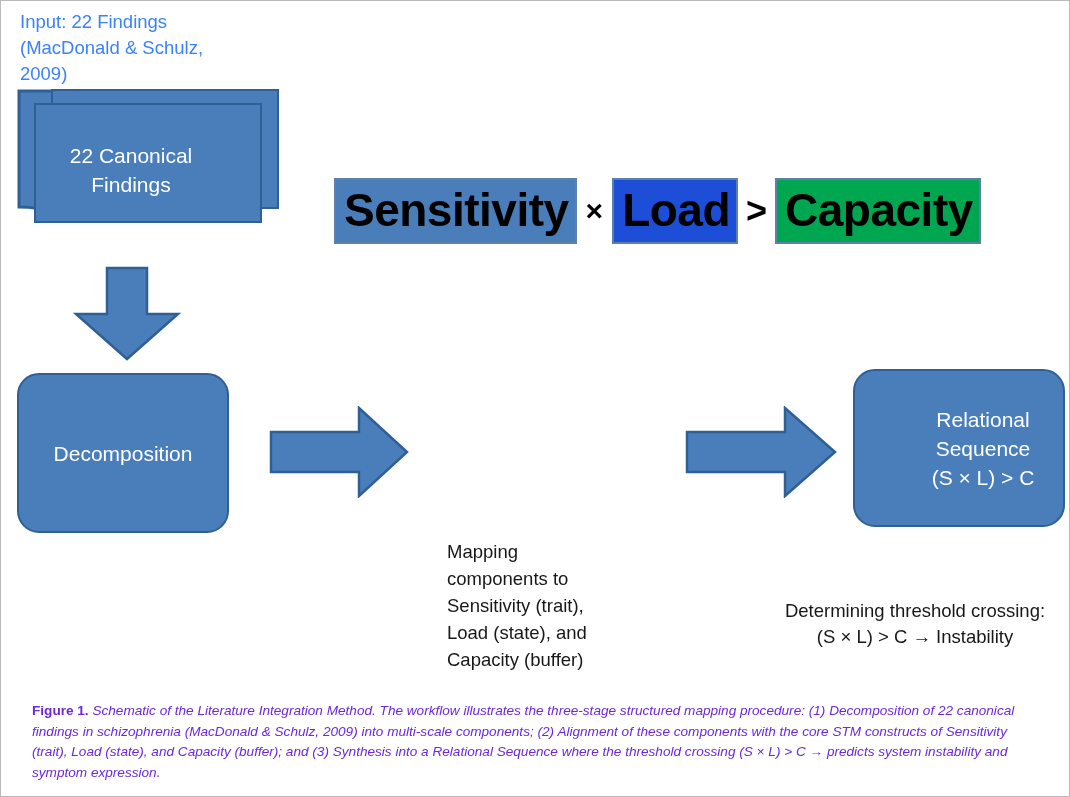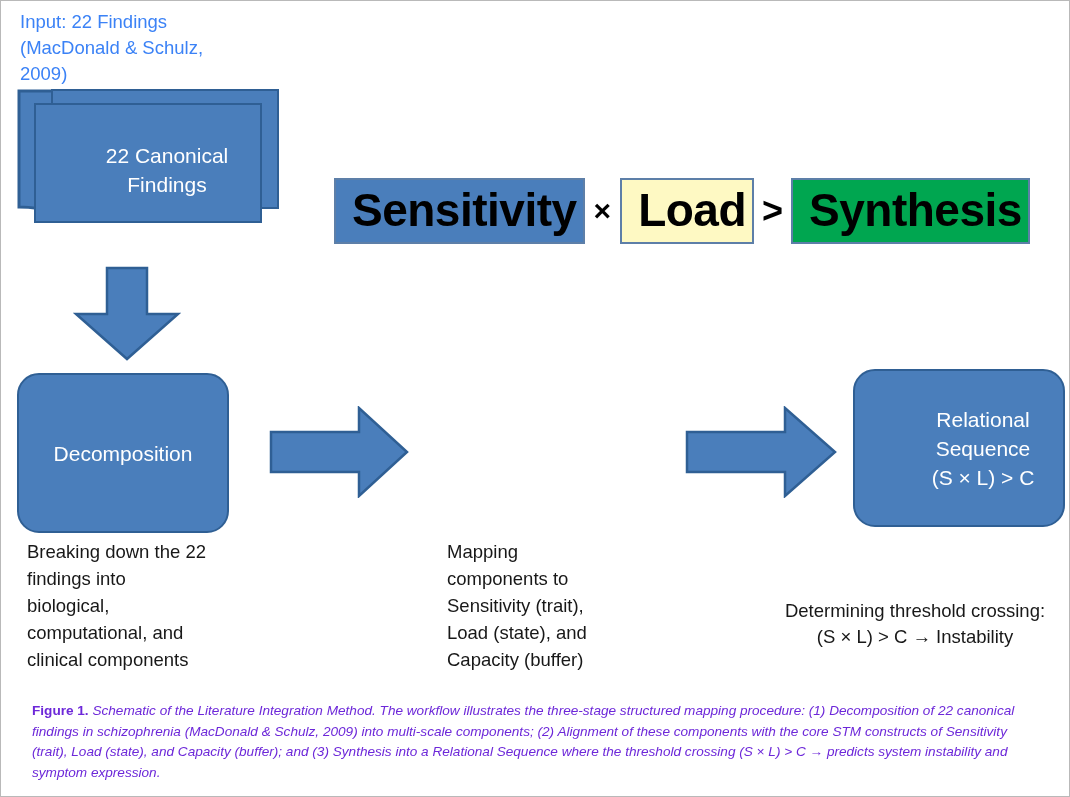--- a/index.html
+++ b/index.html
@@ -51,21 +51,20 @@
   #doc-stack-text{
     position:absolute;
     left:0px; top:52px;
     width:228px;
     text-align:center;
     color:#ffffff;
     font-size:21px;
     line-height:29px;
     white-space:pre-line;
     pointer-events:none;
-    padding-left:36px;
   }
 
   
   #down-arrow{
     position:absolute;
     left:72px; top:265px;
     width:108px; height:95px;
   }
 
   
@@ -75,28 +74,28 @@
     display:flex;
     align-items:center;
   }
   .f-box{
     border:2px solid #5d7fa8;
     box-sizing:border-box;
     font-weight:bold;
     font-size:46px;
     line-height:52px;
     letter-spacing:-0.5px;
-    padding:4px 6px 6px 16px;
+    padding:4px 6px 6px 8px;
     color:#000;
     display:flex;
     align-items:center;
     justify-content:center;
   }
   .f-sens{ background:#4a7ebb; }
-  .f-load{ background:#fef9c3; }
+  .f-load{ background:#1d4ed8; }
   .f-cap { background:#00a650; }
   .f-op{
     font-weight:bold;
     font-size:30px;
     padding:0 9px;
     color:#000;
   }
   .f-op.gt{ font-size:36px; padding:0 8px; }
 
   
@@ -176,21 +175,21 @@
     <svg width="108" height="95" viewBox="0 0 108 95" xmlns="http://www.w3.org/2000/svg" aria-hidden="true">
       <path d="M34,2 L74,2 L74,48 L105,48 L54,93 L3,48 L34,48 Z" fill="#4a7ebb" stroke="#2f5f94" stroke-width="2.5" stroke-linejoin="miter"></path>
     </svg>
   </div>
 
   <div id="formula-row">
     <div class="f-box f-sens">Sensitivity</div>
     <div class="f-op">×</div>
     <div class="f-box f-load">Load</div>
     <div class="f-op gt">&gt;</div>
-    <div class="f-box f-cap">Synthesis</div>
+    <div class="f-box f-cap">Capacity</div>
   </div>
 
   <div class="stage-box" id="stage-decomposition">Decomposition</div>
 
   <div class="stage-arrow" id="arrow-1">
     <svg width="140" height="92" viewBox="0 0 140 92" xmlns="http://www.w3.org/2000/svg" aria-hidden="true">
       <path d="M2,26 L90,26 L90,2 L138,46 L90,90 L90,66 L2,66 Z" fill="#4a7ebb" stroke="#2f5f94" stroke-width="2.5" stroke-linejoin="miter"></path>
     </svg>
   </div>
 
@@ -198,25 +197,20 @@
   <div class="stage-arrow" id="arrow-2">
     <svg width="152" height="92" viewBox="0 0 152 92" xmlns="http://www.w3.org/2000/svg" aria-hidden="true">
       <path d="M2,26 L100,26 L100,2 L150,46 L100,90 L100,66 L2,66 Z" fill="#4a7ebb" stroke="#2f5f94" stroke-width="2.5" stroke-linejoin="miter"></path>
     </svg>
   </div>
 
   <div class="stage-box" id="stage-relational">Relational
 Sequence
 (S × L) &gt; C</div>
 
-  <div class="stage-caption" id="caption-decomposition">Breaking down the 22
-findings into
-biological,
-computational, and
-clinical components</div>
 
   <div class="stage-caption" id="caption-relational">Determining threshold crossing:
 (S × L) &gt; C → Instability</div>
 
   <div class="stage-caption" id="caption-alignment">Mapping
 components to
 Sensitivity (trait),
 Load (state), and
 Capacity (buffer)</div>
 

